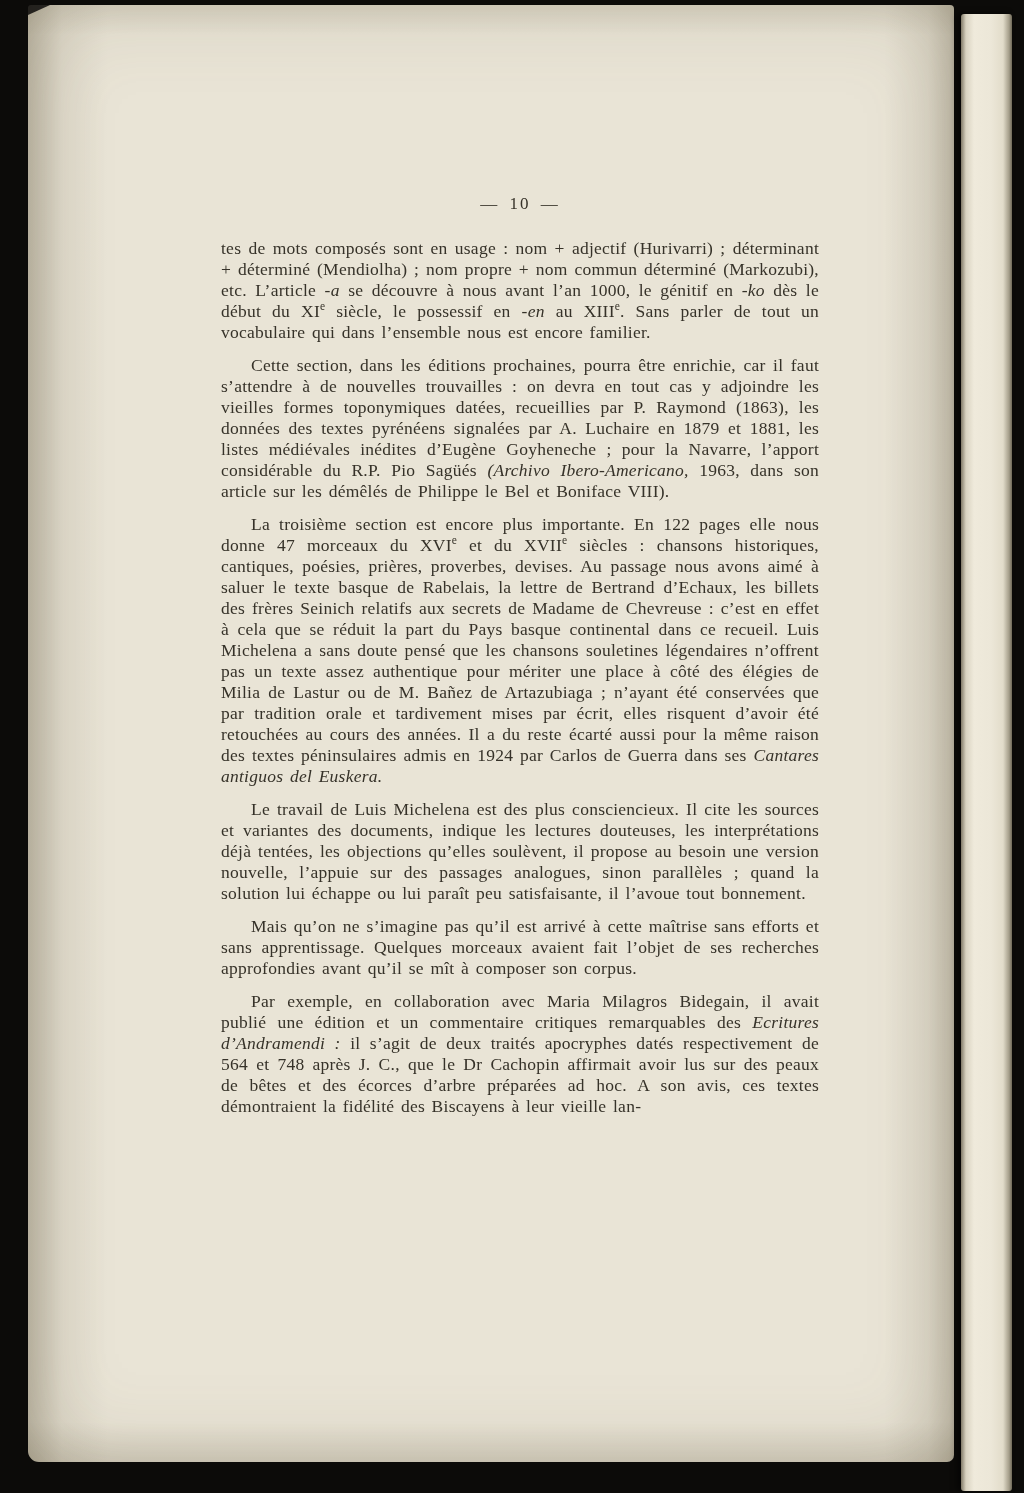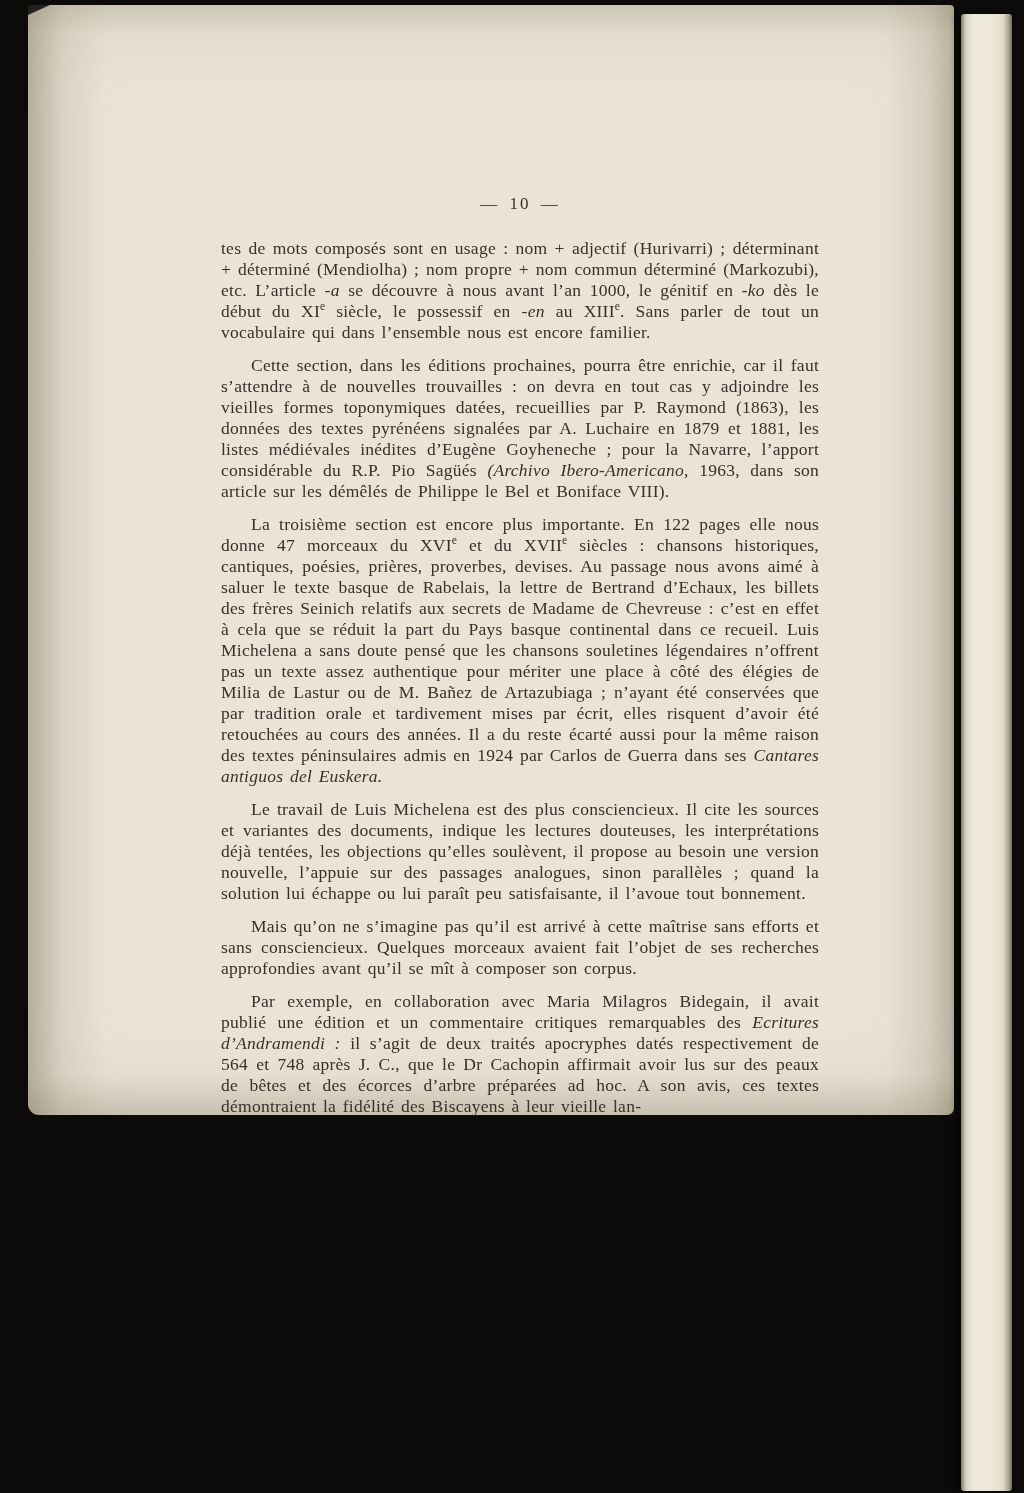--- a/index.html
+++ b/index.html
@@ -9,21 +9,21 @@
     position: relative;
     overflow: hidden;
     font-family: "Liberation Serif", "DejaVu Serif", serif;
   }
   .scene { position: absolute; inset: 0; }
 
   
   .book-page {
     position: absolute;
     left: 28px; top: 5px;
-    width: 926px; height: 1110px;
+    width: 926px; height: 1457px;
     background:
       linear-gradient(90deg, rgba(92,82,58,0.30) 0px, rgba(92,82,58,0.08) 34px, rgba(92,82,58,0) 80px),
       linear-gradient(270deg, rgba(92,82,58,0.28) 0px, rgba(92,82,58,0.10) 26px, rgba(92,82,58,0) 70px),
       linear-gradient(180deg, rgba(92,82,58,0.12) 0px, rgba(92,82,58,0) 30px),
       linear-gradient(0deg, rgba(92,82,58,0.16) 0px, rgba(92,82,58,0) 40px),
       #e9e4d6;
     border-radius: 3px 4px 7px 11px;
     box-shadow: inset 0 0 90px rgba(104,94,66,0.20);
   }
 
@@ -85,21 +85,21 @@
   <div class="book-page">
     <div class="corner-notch"></div>
 
     <div class="text-block">
       <div class="page-number">— 10 —</div>
       <div class="paragraphs">
           <p class="para"><span>tes de mots composés sont en usage : nom + adjectif (Hurivarri) ; déterminant + déterminé (Mendiolha) ; nom propre + nom commun déterminé (Markozubi), etc. L’article </span><i>-a</i><span> se découvre à nous avant l’an 1000, le génitif en </span><i>-ko</i><span> dès le début du XI</span><sup>e</sup><span> siècle, le possessif en </span><i>-en</i><span> au XIII</span><sup>e</sup><span>. Sans parler de tout un vocabulaire qui dans l’ensemble nous est encore familier.</span></p>
           <p class="para indent"><span>Cette section, dans les éditions prochaines, pourra être enrichie, car il faut s’attendre à de nouvelles trouvailles : on devra en tout cas y adjoindre les vieilles formes toponymiques datées, recueillies par P. Raymond (1863), les données des textes pyrénéens signalées par A. Luchaire en 1879 et 1881, les listes médiévales inédites d’Eugène Goyheneche ; pour la Navarre, l’apport considérable du R.P. Pio Sagüés </span><i>(Archivo Ibero-Americano,</i><span> 1963, dans son article sur les démêlés de Philippe le Bel et Boniface VIII).</span></p>
           <p class="para indent"><span>La troisième section est encore plus importante. En 122 pages elle nous donne 47 morceaux du XVI</span><sup>e</sup><span> et du XVII</span><sup>e</sup><span> siècles : chansons historiques, cantiques, poésies, prières, proverbes, devises. Au passage nous avons aimé à saluer le texte basque de Rabelais, la lettre de Bertrand d’Echaux, les billets des frères Seinich relatifs aux secrets de Madame de Chevreuse : c’est en effet à cela que se réduit la part du Pays basque continental dans ce recueil. Luis Michelena a sans doute pensé que les chansons souletines légendaires n’offrent pas un texte assez authentique pour mériter une place à côté des élégies de Milia de Lastur ou de M. Bañez de Artazubiaga ; n’ayant été conservées que par tradition orale et tardivement mises par écrit, elles risquent d’avoir été retouchées au cours des années. Il a du reste écarté aussi pour la même raison des textes péninsulaires admis en 1924 par Carlos de Guerra dans ses </span><i>Cantares antiguos del Euskera.</i></p>
           <p class="para indent"><span>Le travail de Luis Michelena est des plus consciencieux. Il cite les sources et variantes des documents, indique les lectures douteuses, les interprétations déjà tentées, les objections qu’elles soulèvent, il propose au besoin une version nouvelle, l’appuie sur des passages analogues, sinon parallèles ; quand la solution lui échappe ou lui paraît peu satisfaisante, il l’avoue tout bonnement.</span></p>
-          <p class="para indent"><span>Mais qu’on ne s’imagine pas qu’il est arrivé à cette maîtrise sans efforts et sans consciencieux. Quelques morceaux avaient fait l’objet de ses recherches approfondies avant qu’il se mît à composer son corpus.</span></p>
+          <p class="para indent"><span>Mais qu’on ne s’imagine pas qu’il est arrivé à cette maîtrise sans efforts et sans apprentissage. Quelques morceaux avaient fait l’objet de ses recherches approfondies avant qu’il se mît à composer son corpus.</span></p>
           <p class="para indent"><span>Par exemple, en collaboration avec Maria Milagros Bidegain, il avait publié une édition et un commentaire critiques remarquables des </span><i>Ecritures d’Andramendi :</i><span> il s’agit de deux traités apocryphes datés respectivement de 564 et 748 après J. C., que le Dr Cachopin affirmait avoir lus sur des peaux de bêtes et des écorces d’arbre préparées ad hoc. A son avis, ces textes démontraient la fidélité des Biscayens à leur vieille lan-</span></p>
         </div>
     </div>
   </div>
 
   <div class="next-leaf"></div>
 
 </div>
 
 </body></html>

